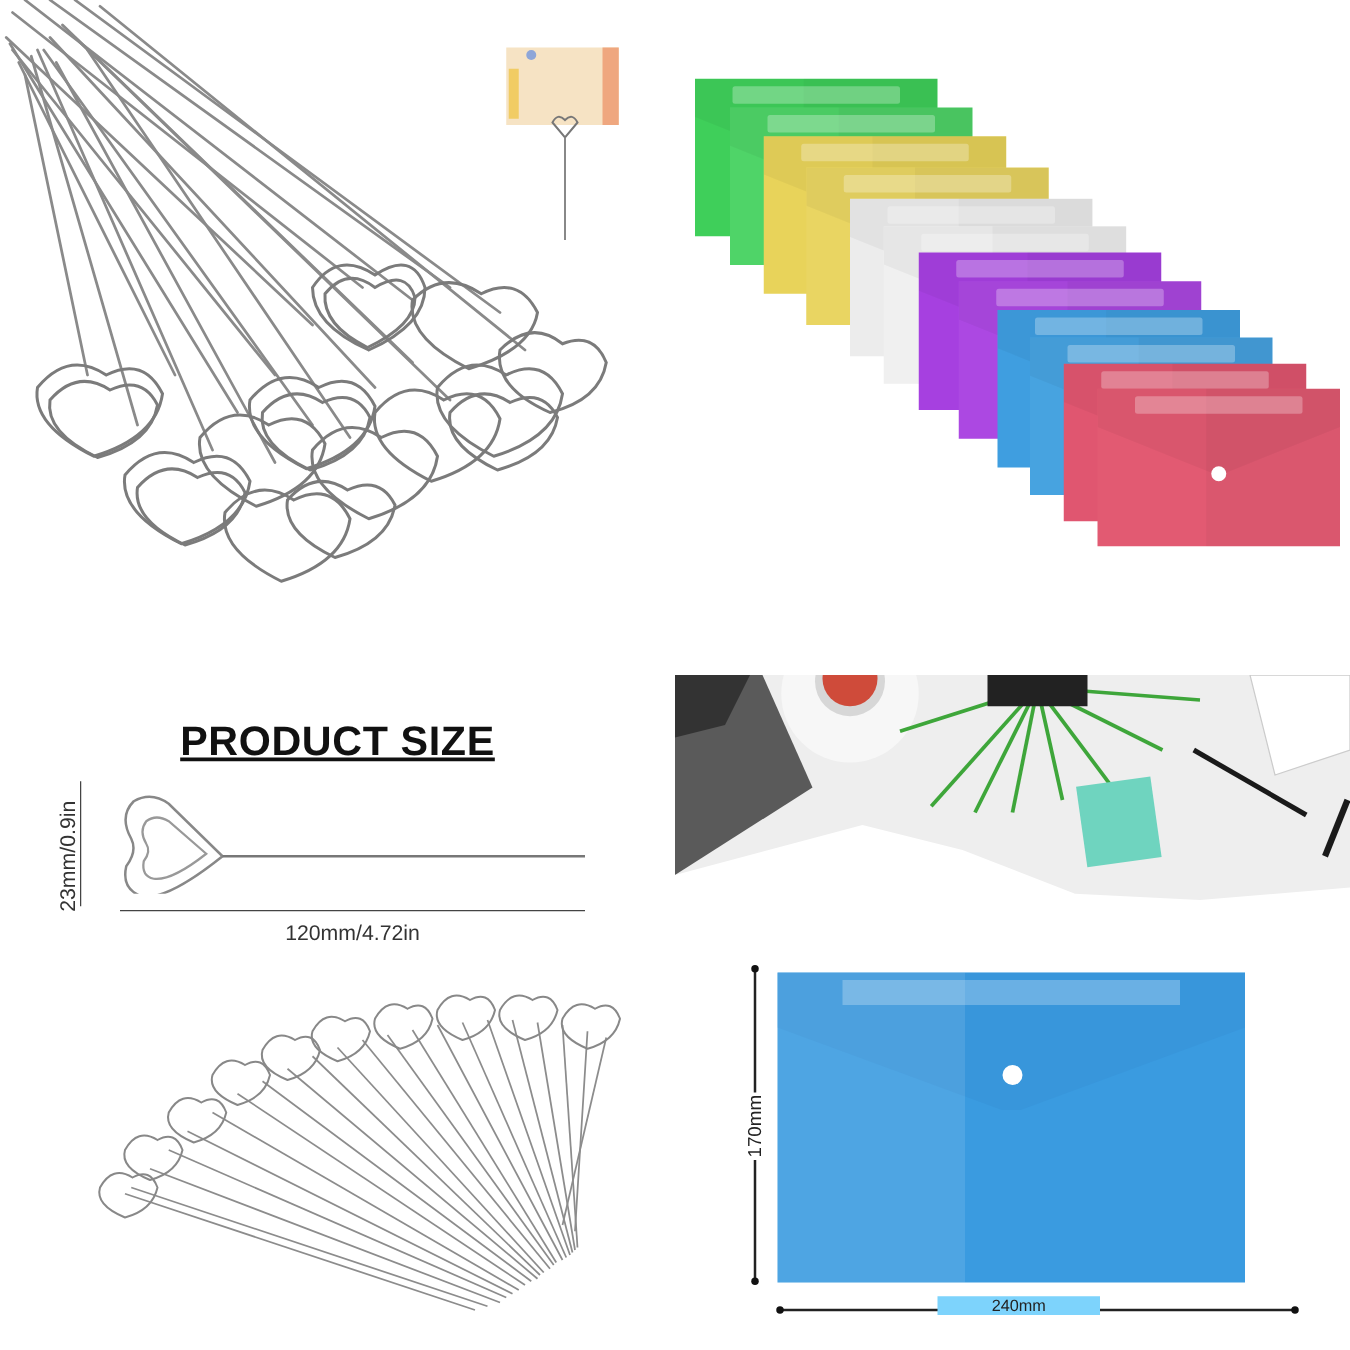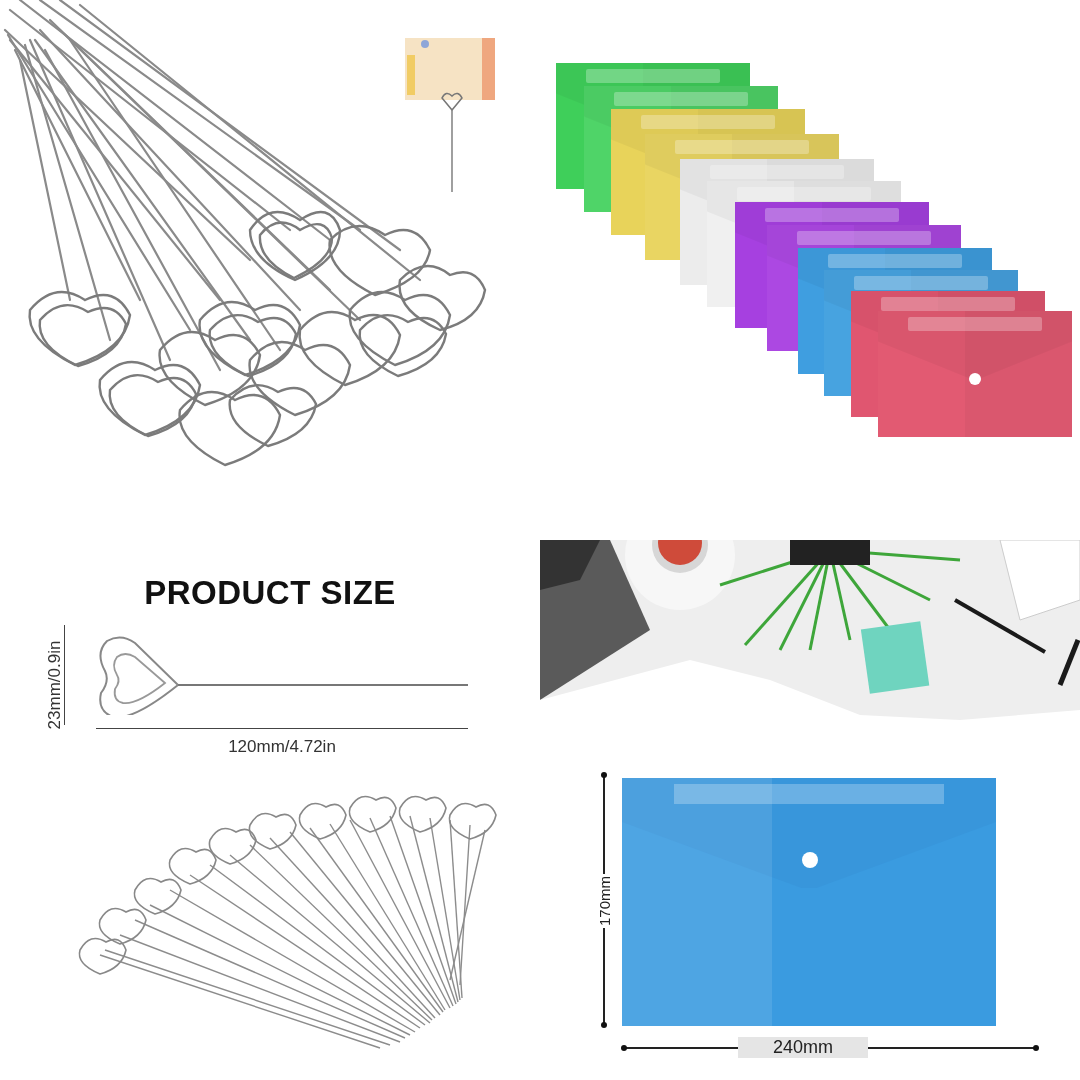--- a/index.html
+++ b/index.html
@@ -11,37 +11,37 @@
   #p-br { left:540px; top:540px; width:540px; height:540px; }
 
   
   .env { position:absolute; width:194px; height:126px; box-sizing:border-box; }
   .env .flap { position:absolute; left:0; right:0; top:0; height:68px; }
   .env .band { position:absolute; left:30px; right:30px; top:6px; height:14px; border-radius:2px; }
   .env .snap { position:absolute; width:12px; height:12px; border-radius:50%; background:#fff; left:50%; top:62px; transform:translateX(-50%); }
   .env .shine { position:absolute; left:45%; top:0; bottom:0; width:55%; }
 
   
-  .ps-title { position:absolute; left:0; width:540px; top:34px; text-align:center; font-weight:700; font-size:33px; color:#111; letter-spacing:0.5px; }
+  .ps-title { position:absolute; left:0; width:540px; top:34px; text-align:center; font-weight:700; font-size:33px; color:#111; letter-spacing:0.5px;text-decoration:underline; }
   .ps-h { position:absolute; left:30px; top:85px; width:50px; height:120px; }
   .ps-h span { position:absolute; left:50%; top:50%; transform:translate(-50%,-50%) rotate(-90deg); white-space:nowrap; font-size:17px; color:#333; }
   .ps-w { position:absolute; left:96px; top:188px; width:372px; text-align:center; }
   .ps-w .line { height:1px; background:#444; }
   .ps-w span { display:block; margin-top:8px; font-size:17px; color:#333; }
 
   
   .dim-v { position:absolute; left:63px; top:234px; width:2px; height:252px; background:#222; }
   .dim-v::before, .dim-v::after { content:""; position:absolute; left:-2px; width:6px; height:6px; border-radius:50%; background:#111; }
   .dim-v::before { top:-2px; } .dim-v::after { bottom:-2px; }
   .dim-v-lbl { position:absolute; left:52px; top:334px; width:24px; height:54px; background:#fff; }
   .dim-v-lbl span { position:absolute; left:50%; top:50%; transform:translate(-50%,-50%) rotate(-90deg); font-size:15px; color:#222; white-space:nowrap; }
   .dim-h { position:absolute; left:83px; top:507px; width:414px; height:2px; background:#222; }
   .dim-h::before, .dim-h::after { content:""; position:absolute; top:-2px; width:6px; height:6px; border-radius:50%; background:#111; }
   .dim-h::before { left:-2px; } .dim-h::after { right:-2px; }
-  .dim-h-lbl { position:absolute; left:198px; top:497px; width:130px; text-align:center; background:#e5e5e5; font-size:18px; color:#222; }
+  .dim-h-lbl { position:absolute; left:210px; top:497px; width:130px; text-align:center; background:#7dd3fc; font-size:13px; color:#222; }
 </style>
 </head>
 <body>
 
 <div class="panel" id="p-tl">
   <svg width="540" height="500" viewBox="0 0 540 500">
     <g stroke="#8a8a8a" stroke-width="2.2" fill="none" stroke-linecap="round">
       <line x1="10" y1="10" x2="290" y2="230"></line>
       <line x1="20" y1="0" x2="330" y2="240"></line>
       <line x1="40" y1="0" x2="360" y2="230"></line>

